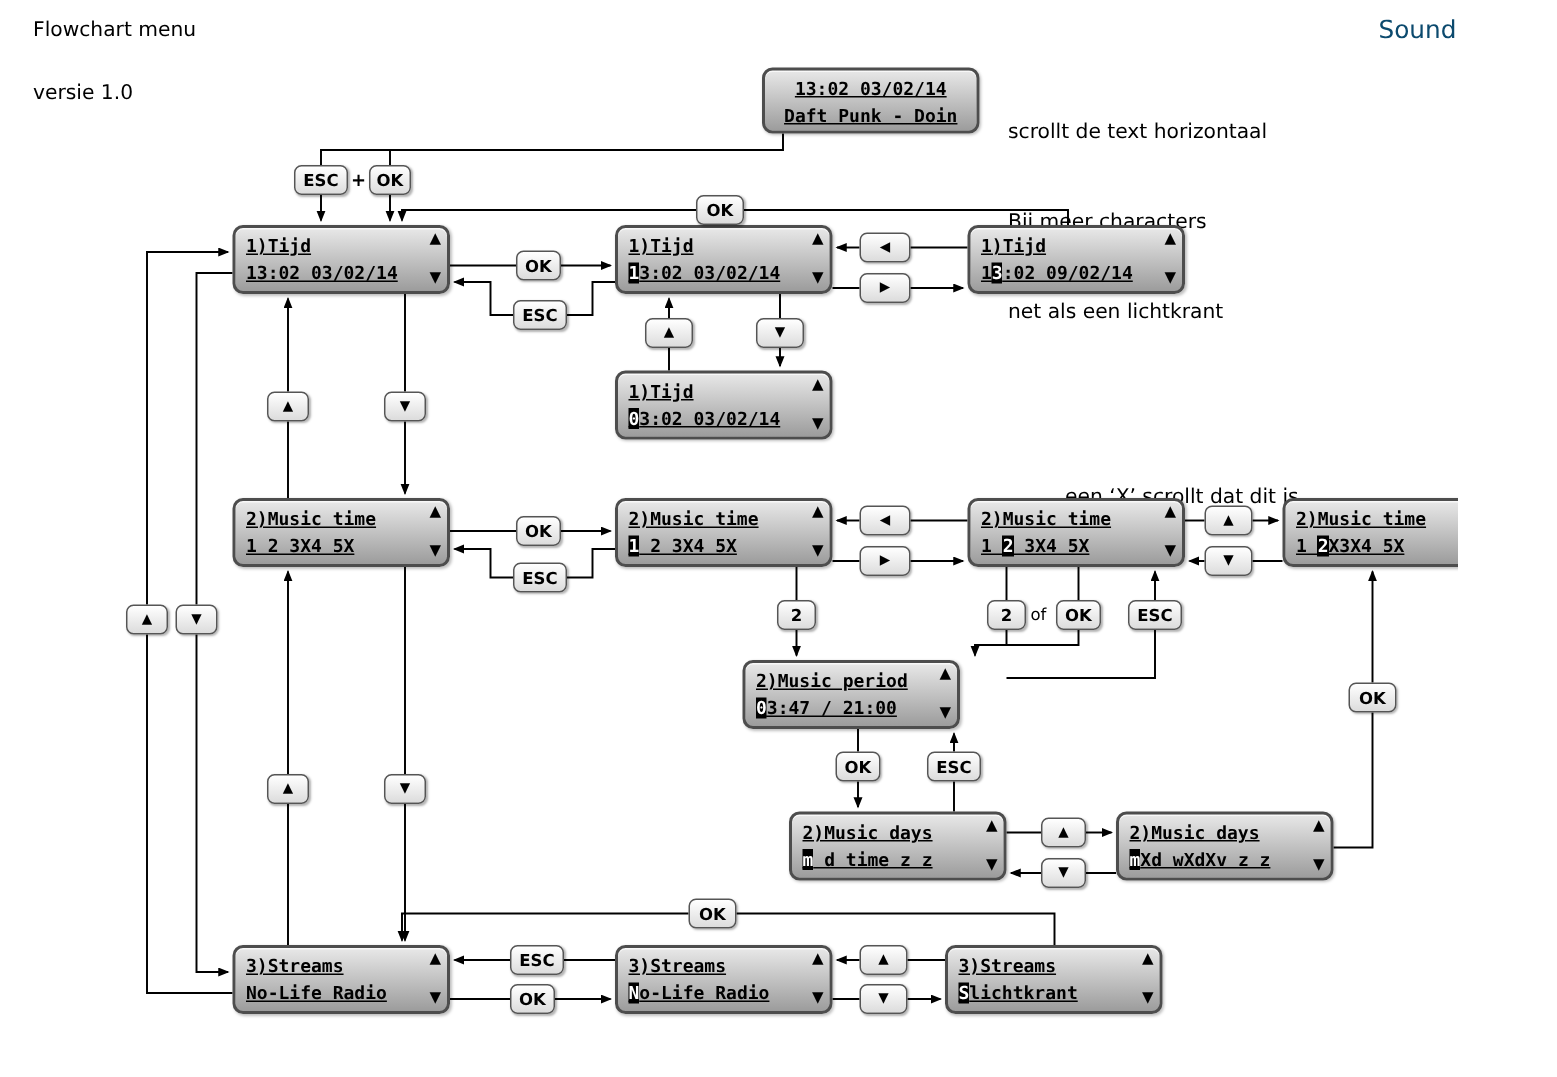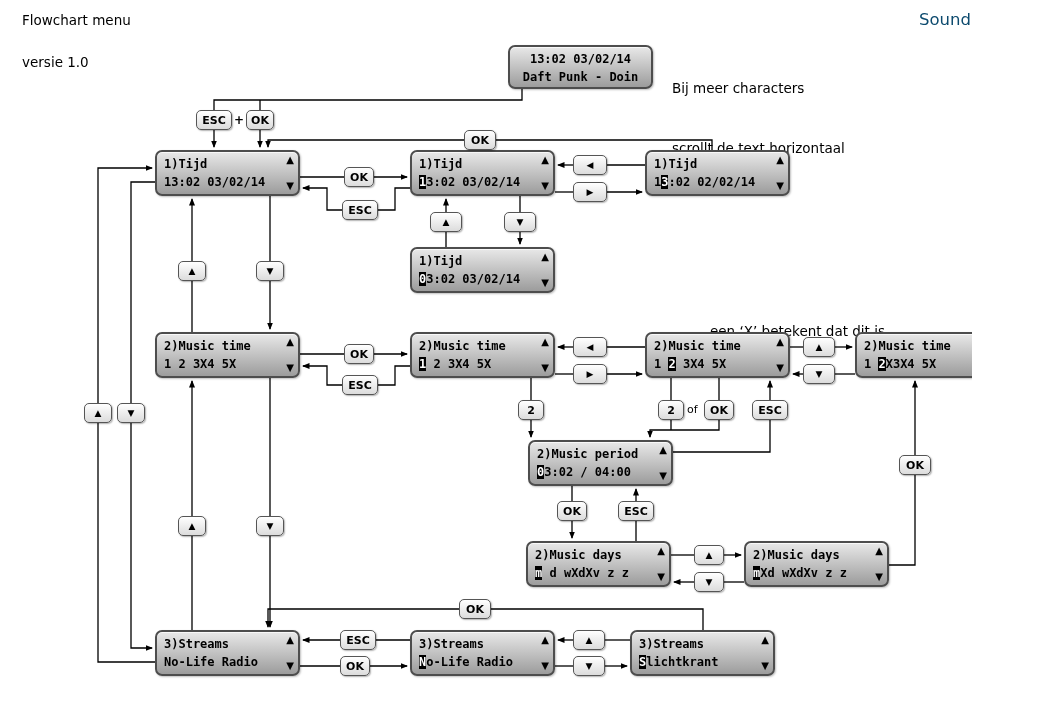--- a/index.html
+++ b/index.html
@@ -7,21 +7,21 @@
          font-family:"DejaVu Sans",sans-serif;overflow:hidden;color:#000;}
   svg.wires{position:absolute;left:0;top:0;pointer-events:none;}
 
   .lcd{position:absolute;width:145px;height:46px;box-sizing:border-box;
        border:2px solid #4d4d4d;border-radius:7px;
        background:linear-gradient(#e8e8e8,#9c9c9c);
        box-shadow:inset 0 1px 0 rgba(255,255,255,.7),1px 1px 2px rgba(0,0,0,.25);
        padding:3px 18px 3px 7px;
        font-family:"DejaVu Sans Mono",monospace;font-weight:700;font-size:12px;
        line-height:18px;color:#000;}
-  .lcd .l1,.lcd .l2{white-space:pre;}
+  .lcd .l1,.lcd .l2{white-space:pre;text-decoration:underline;}
   .cur{background:#000;color:#fff;}
   .lcd-arrows{position:absolute;top:3px;bottom:3px;right:4px;display:flex;
        flex-direction:column;justify-content:space-between;
        font-family:"DejaVu Sans",sans-serif;font-size:10px;line-height:10px;}
   .lcd.center{text-align:center;padding:3px 7px;}
 
   .btn{position:absolute;height:20px;box-sizing:border-box;
        border:1.5px solid #555;border-radius:5px;
        background:linear-gradient(#ffffff,#dcdcdc);
        box-shadow:1px 1px 1.5px rgba(0,0,0,.3);
@@ -136,25 +136,26 @@
       <polyline points="555,666 573,666"></polyline>
       <polyline points="605,666 627,666" marker-end="url(#ah)"></polyline>
     </g>
   </svg>
 
   <div class="note" style="left:22px;top:10px">Flowchart menu</div>
   <div class="note" style="left:22px;top:52px">versie 1.0</div>
   <div class="brand" style="left:903px;top:10px">SoundHound</div>
 
   <div class="note" style="left:672px;top:38px">
+    <div>scrollt de text horizontaal</div>
     <div>Bij meer characters</div>
-    <div>scrollt de text horizontaal</div>
+    <div>net als een lichtkrant</div>
   </div>
   <div class="note" style="left:710px;top:281px">
-    <div>een ‘X’ betekent dat dit is</div>
+    <div>een ‘X’ scrollt dat dit is</div>
   </div>
   <div class="tiny" style="left:234px;top:113px;font-size:12px">+</div>
   <div class="tiny" style="left:687px;top:403px;font-size:11px;font-weight:400">of</div>
 
   <div class="lcd center" style="left:508px;top:45px;height:44px">
     <div class="l1">13:02 03/02/14</div>
     <div class="l2"><span>Daft Punk - Doin</span><span class="cur"></span><span></span></div>
   </div>
 
   <div class="lcd" style="left:155px;top:150px">
@@ -170,21 +171,21 @@
     <div class="l1">1)Tijd</div>
     <div class="l2"><span></span><span class="cur">1</span><span>3:02 03/02/14</span></div>
     <div class="lcd-arrows">
         <span>▲</span>
         <span>▼</span>
       </div>
   </div>
 
   <div class="lcd" style="left:645px;top:150px">
     <div class="l1">1)Tijd</div>
-    <div class="l2"><span>1</span><span class="cur">3</span><span>:02 02/02/14</span></div>
+    <div class="l2"><span>1</span><span class="cur">3</span><span>:02 09/02/14</span></div>
     <div class="lcd-arrows">
         <span>▲</span>
         <span>▼</span>
       </div>
   </div>
 
   <div class="lcd" style="left:410px;top:247px">
     <div class="l1">1)Tijd</div>
     <div class="l2"><span></span><span class="cur">0</span><span>3:02 03/02/14</span></div>
     <div class="lcd-arrows">
@@ -222,32 +223,32 @@
 
   <div class="lcd" style="left:855px;top:332px">
     <div class="l1">2)Music time</div>
     <div class="l2"><span>1 </span><span class="cur">2</span><span>X3X4 5X</span></div>
     <div class="lcd-arrows">
         <span>▲</span>
         <span>▼</span>
       </div>
   </div>
 
-  <div class="lcd" style="left:528px;top:440px">
+  <div class="lcd" style="left:495px;top:440px">
     <div class="l1">2)Music period</div>
-    <div class="l2"><span></span><span class="cur">0</span><span>3:02 / 04:00</span></div>
+    <div class="l2"><span></span><span class="cur">0</span><span>3:47 / 21:00</span></div>
     <div class="lcd-arrows">
         <span>▲</span>
         <span>▼</span>
       </div>
   </div>
 
   <div class="lcd" style="left:526px;top:541px">
     <div class="l1">2)Music days</div>
-    <div class="l2"><span></span><span class="cur">m</span><span> d wXdXv z z</span></div>
+    <div class="l2"><span></span><span class="cur">m</span><span> d time z z</span></div>
     <div class="lcd-arrows">
         <span>▲</span>
         <span>▼</span>
       </div>
   </div>
 
   <div class="lcd" style="left:744px;top:541px">
     <div class="l1">2)Music days</div>
     <div class="l2"><span></span><span class="cur">m</span><span>Xd wXdXv z z</span></div>
     <div class="lcd-arrows">

